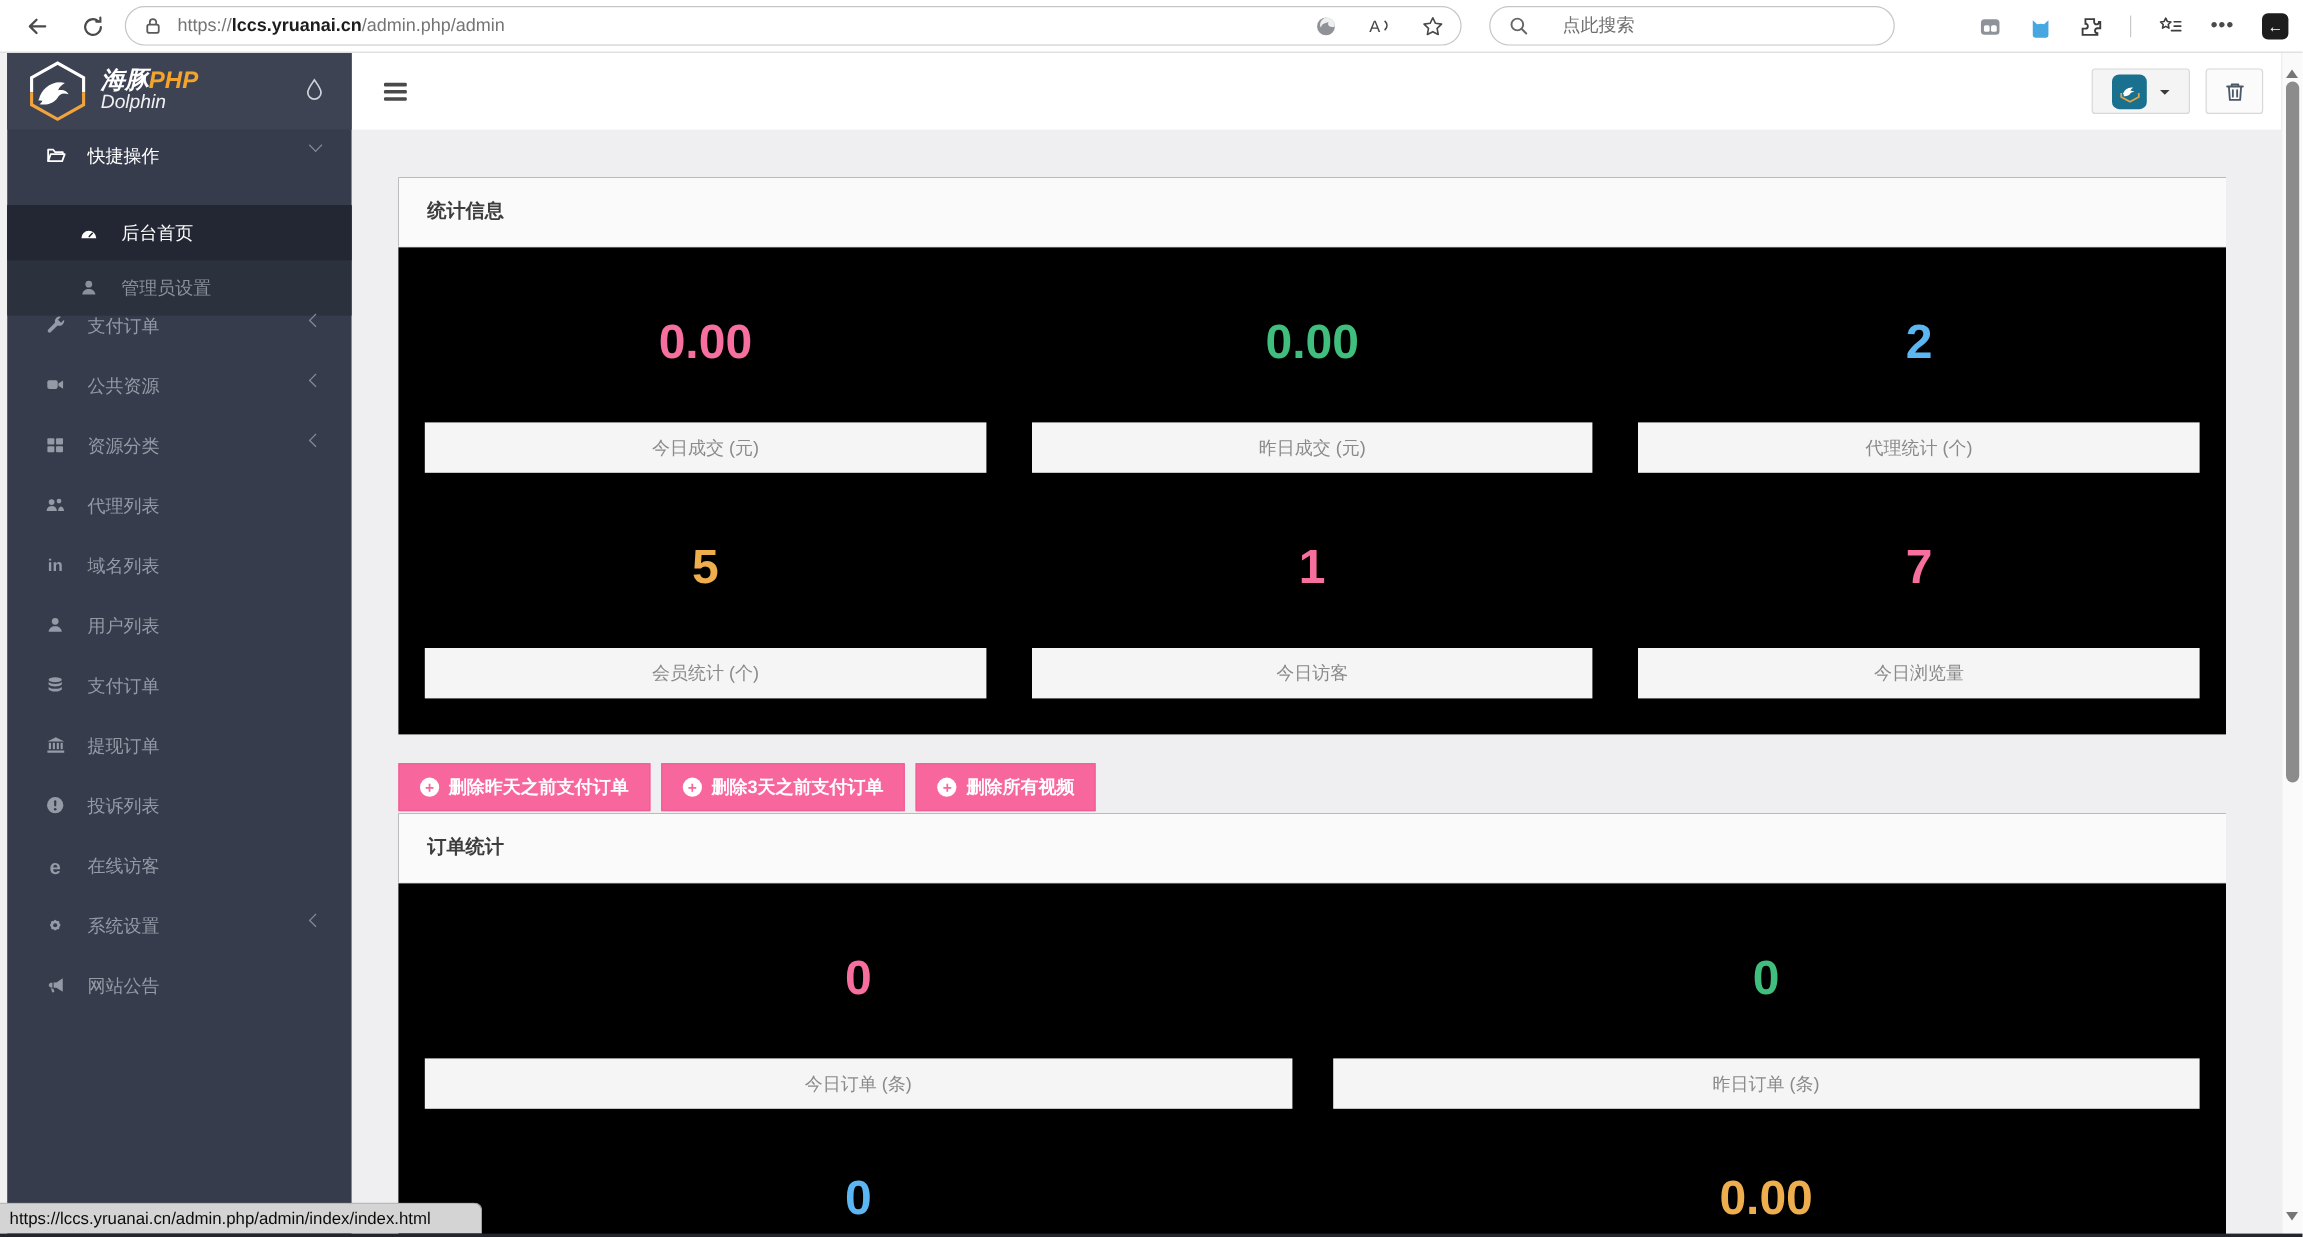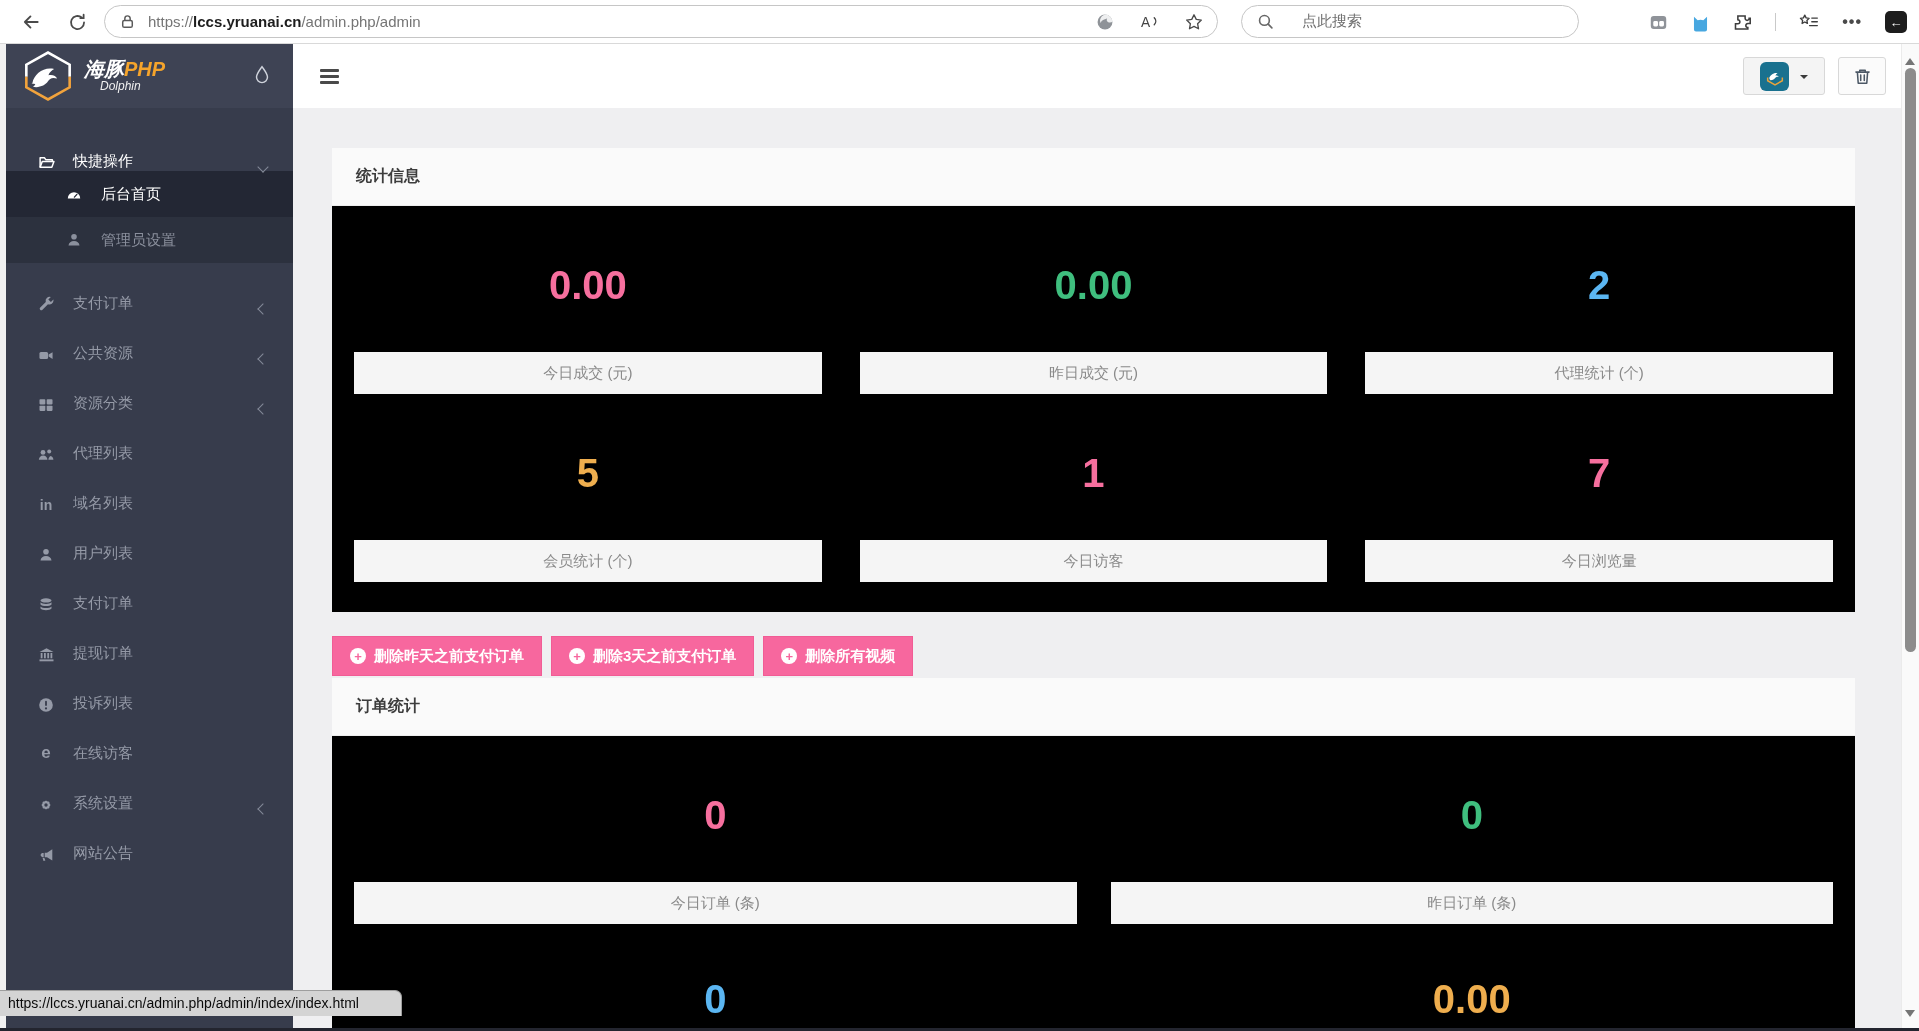--- a/index.html
+++ b/index.html
@@ -26,24 +26,24 @@
 
   
   .left-strip { position:absolute; left:0; top:44px; width:6px; bottom:0; background:#f1f1f1; }
 
   
   .sidebar { position:absolute; left:6px; top:44px; width:287px; bottom:0; background:#373c4c; z-index:2; }
   .logo { height:64px; background:#3e4354; display:flex; align-items:center; padding:0 22px 0 16px;font-style:italic; }
   .logo-text { margin-left:10px; line-height:1.05; }
   .logo-cn { font-size:20px; font-weight:bold; color:#fff; }
   .logo-php { font-size:20px; font-weight:bold; color:#F5A42B; }
-  .logo-sub { font-size:12px; color:#f0f0f0;margin-left:16px; }
+  .logo-sub { font-size:16px; color:#f0f0f0; }
   .drop { margin-left:auto; display:flex; }
   .menu { padding-top:13px; }
-  .mi { height:50px; display:flex; align-items:flex-end; padding:0 26px 0 30px; color:#959aa7; font-size:15px; cursor:pointer; }
+  .mi { height:50px; display:flex; align-items:flex-start; padding:0 26px 0 30px; color:#959aa7; font-size:15px; cursor:pointer; }
   .mi .ico, .smi .ico { width:20px; margin-right:17px; display:flex; justify-content:center; align-items:center; }
   .mi.open { color:#ffffff; }
   .chev { margin-left:auto; width:8px; height:8px; border-right:1.6px solid #848a98; border-bottom:1.6px solid #848a98; }
   .chev.down { transform:rotate(45deg); margin-top:-4px; }
   .chev.left { transform:rotate(135deg); }
   .submenu { background:#2c313e; }
   .smi { height:46px; display:flex; align-items:center; padding-left:58px; color:#8b909d; font-size:15px; cursor:pointer; }
   .smi.active { background:#232734; color:#fff; }
   .txt-glyph { font-weight:700; font-style:normal; }
 
@@ -75,21 +75,21 @@
   .plus { width:16px; height:16px; border-radius:50%; background:#fff; color:#F7679E; font-size:13px; font-weight:bold; display:flex; align-items:center; justify-content:center; line-height:1; }
   .card.orders { margin-top:2px; min-height:420px; }
 
   
   .vscroll { position:absolute; top:44px; right:0; width:18px; bottom:0; background:#fafafa; border-left:1px solid #ebebeb; z-index:3; }
   .sb-up { position:absolute; top:9px; left:3px; width:0; height:0; border:5.5px solid transparent; border-bottom:7px solid #757575; cursor:pointer; }
   .sb-down { position:absolute; bottom:9px; left:3px; width:0; height:0; border:5.5px solid transparent; border-top:7px solid #757575; cursor:pointer; }
   .sb-thumb { position:absolute; top:24px; left:3px; width:11px; height:584px; background:#8c8c8c; border-radius:6px; cursor:pointer; }
 
   
-  .status-tip { position:absolute; left:0; bottom:15px; width:402px; height:26px; background:#d4d4d4; border:1px solid #9e9e9e; border-left:none; border-bottom:none; border-top-right-radius:7px; font-size:14px; color:#0b0b0b; line-height:25px; padding-left:8px; z-index:6; white-space:nowrap; overflow:hidden; }
+  .status-tip { position:absolute; left:0; bottom:3px; width:402px; height:26px; background:#d4d4d4; border:1px solid #9e9e9e; border-left:none; border-bottom:none; border-top-right-radius:7px; font-size:14px; color:#0b0b0b; line-height:25px; padding-left:8px; z-index:6; white-space:nowrap; overflow:hidden; }
   .bottom-edge { position:absolute; left:0; bottom:0; width:100%; height:3px; background:#23252f; z-index:7; }
 </style>
 </head>
 <body>
 
 <div class="screen">
 
   <header class="chrome">
     <button class="chr-btn chr-back">
       <svg width="20" height="20" viewBox="0 0 18 18" fill="none" stroke="#4a4a4a" stroke-width="1.7" stroke-linecap="round" stroke-linejoin="round">

